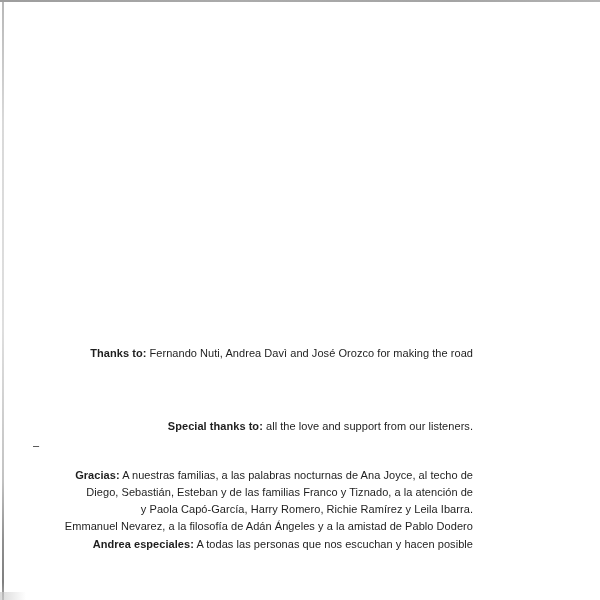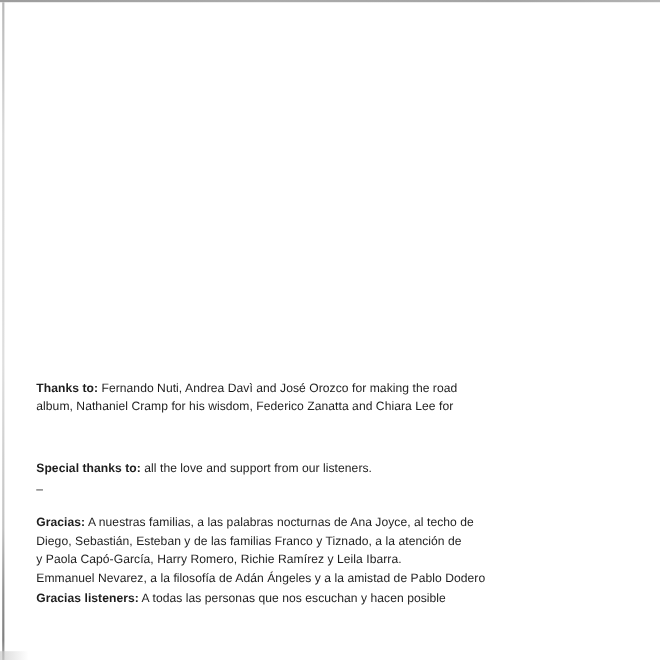--- a/index.html
+++ b/index.html
@@ -34,55 +34,54 @@
   .credits {
     position: absolute;
     left: 33px;
     top: 0;
     width: 440px;
     font-size: 11px;
     line-height: 17px;
     letter-spacing: 0.05px;
   }
   .para { position: absolute; left: 0; margin: 0; width: 440px; }
-  .para .line { display: block; }
+  .para .line { display: block; text-align: right; }
   .para strong { font-weight: bold; }
   .p-thanks   { top: 345px; }
   .p-special  { top: 418px; }
   .p-divider  { top: 437px; }
   .p-gracias  { top: 467px; }
   .p-gracias-esp { top: 536px; }
 </style>
 </head>
 <body>
 
 <div class="page">
 
   <div class="top-edge"></div>
   <div class="left-edge"></div>
   <div class="corner-shade"></div>
 
   <div class="credits">
 
     <p class="para p-thanks">
       <span class="line"><strong>Thanks to:</strong> <span>Fernando Nuti, Andrea Davì and José Orozco for making the road</span></span>
-      <span class="line">album, Nathaniel Cramp for his wisdom, Federico Zanatta and Chiara Lee for</span>
     </p>
 
     <p class="para p-special">
       <span class="line"><strong>Special thanks to:</strong> <span>all the love and support from our listeners.</span></span>
     </p>
 
     <p class="para p-divider">–</p>
 
     <p class="para p-gracias">
       <span class="line"><strong>Gracias:</strong> <span>A nuestras familias, a las palabras nocturnas de Ana Joyce, al techo de</span></span>
       <span class="line">Diego, Sebastián, Esteban y de las familias Franco y Tiznado, a la atención de</span>
       <span class="line">y Paola Capó-García, Harry Romero, Richie Ramírez y Leila Ibarra.</span>
       <span class="line">Emmanuel Nevarez, a la filosofía de Adán Ángeles y a la amistad de Pablo Dodero</span>
     </p>
 
     <p class="para p-gracias-esp">
-      <span class="line"><strong>Gracias listeners:</strong> <span>A todas las personas que nos escuchan y hacen posible</span></span>
+      <span class="line"><strong>Andrea especiales:</strong> <span>A todas las personas que nos escuchan y hacen posible</span></span>
     </p>
 
   </div>
 </div>
 
 </body></html>

